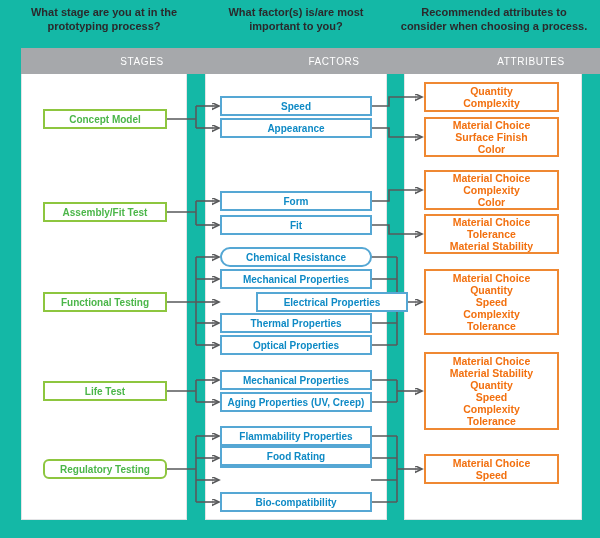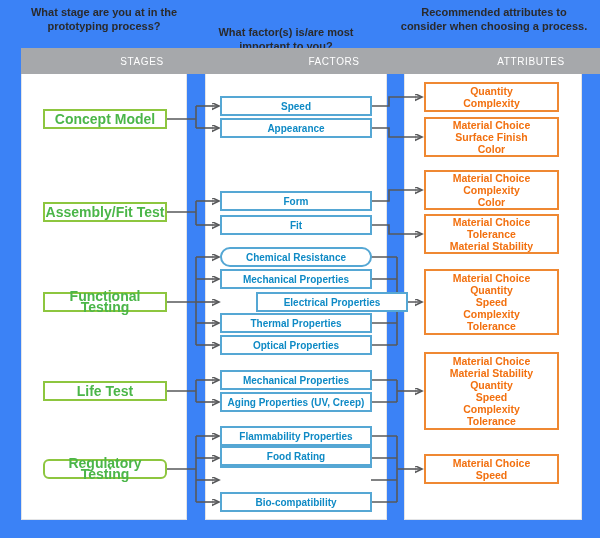--- a/index.html
+++ b/index.html
@@ -1,17 +1,17 @@
 <!DOCTYPE html>
 <html><head>
 <meta charset="utf-8">
 <style>
   html,body{margin:0;padding:0;}
   .canvas{
-    position:relative;width:600px;height:538px;background:#3b82f6;
+    position:relative;width:600px;height:538px;background:#14b8a6;
     font-family:"Liberation Sans",sans-serif;overflow:hidden;
   }
   .question{
     position:absolute;top:5px;font-size:11px;font-weight:bold;color:#2a2a2c;
     text-align:center;white-space:pre-line;line-height:14px;
   }
   .panel{
     position:absolute;top:48px;height:472px;background:#ffffff;
     border:1px solid #e3e4e6;box-sizing:border-box;
   }
@@ -20,41 +20,41 @@
     font-weight:normal;font-size:10px;letter-spacing:0.6px;
     display:flex;align-items:center;justify-content:center;padding-left:38px;
   }
   .box{
     position:absolute;background:#ffffff;box-sizing:border-box;
     display:flex;align-items:center;justify-content:center;
     font-weight:bold;text-align:center;white-space:pre-line;
   }
   .stage{
     left:43px;width:124px;height:20px;border:2px solid #8dc63f;
-    color:#4bb649;font-size:14px;line-height:11px;
+    color:#4bb649;font-size:10px;line-height:11px;
   }
   .factor{
     left:220px;width:152px;height:20px;border:2px solid #55a7d4;
     color:#0f8ac5;font-size:10px;line-height:11px;
   }
   .attr{
     left:424px;width:135px;border:2px solid #ef8832;
     color:#f2700f;font-size:10.5px;line-height:12px;
   }
   svg.connectors{position:absolute;left:0;top:0;pointer-events:none;}
   svg.connectors path{fill:none;stroke:#58595b;stroke-width:1.6;}
 </style>
 </head>
 <body>
 
 <div class="canvas">
 
   <div class="question" style="left:14px;width:180px;">What stage are you at in the
 prototyping process?</div>
-  <div class="question" style="left:196px;width:180px;margin-top:20px;">What factor(s) is/are most
+  <div class="question" style="left:206px;width:180px;">What factor(s) is/are most
 important to you?</div>
   <div class="question" style="left:398px;width:192px;">Recommended attributes to
 consider when choosing a process.</div>
 
   <div class="panel" style="left:21px;width:166px;"></div>
   <div class="panel" style="left:205px;width:182px;"></div>
   <div class="panel" style="left:404px;width:178px;"></div>
 
   <div class="colhead" style="left:21px;width:166px;">STAGES</div>
   <div class="colhead" style="left:205px;width:182px;">FACTORS</div>

